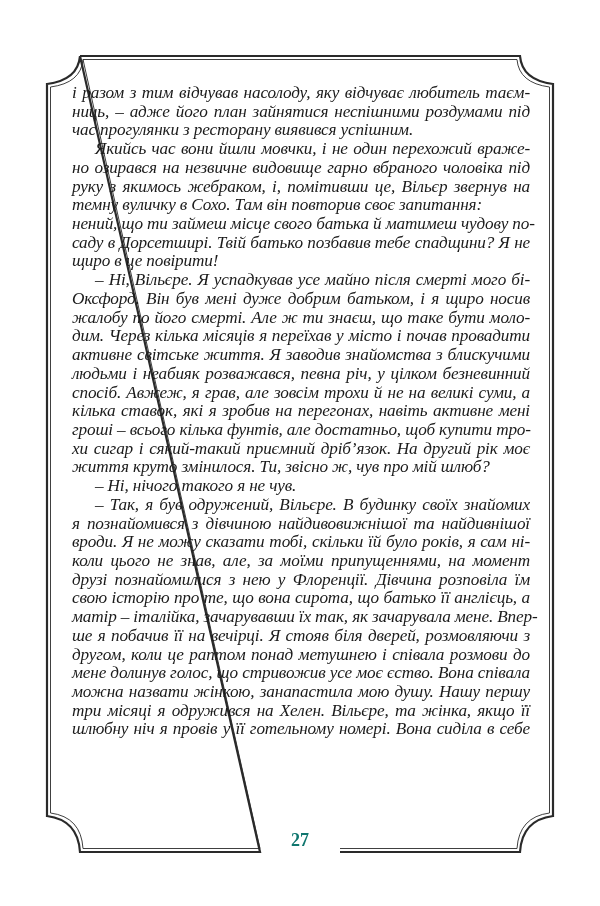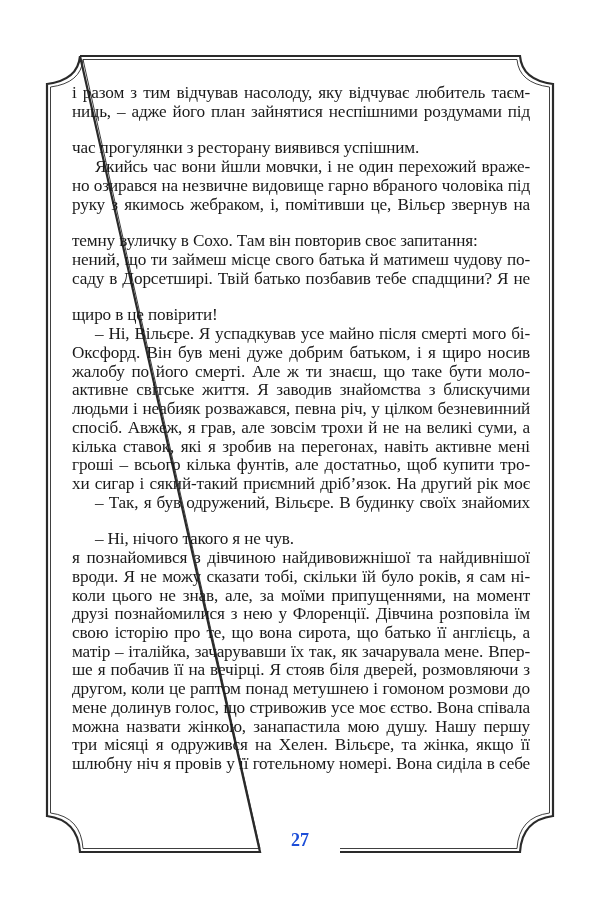--- a/index.html
+++ b/index.html
@@ -10,33 +10,33 @@
     left: 72px;
     top: 84px;
     width: 458px;
     font-family: "Liberation Serif", serif;
     font-size: 17.2px;
     line-height: 18.72px;
     color: #1a1a1a;
     text-align: justify;
     letter-spacing: -0.15px;
   }
-  .line { display: block; white-space: nowrap; text-align-last: justify; text-align: justify; }
-  .line.last { text-align-last: left; margin-top: 18px; }
+  .line { display: block; white-space: nowrap; text-align-last: justify; text-align: justify; font-style: italic; }
+  .line.last { text-align-last: left; }
   .indent { padding-left: 23px; }
   .page-number {
     position: absolute;
     left: 270px;
     top: 830px;
     width: 60px;
     text-align: center;
     font-family: "Liberation Serif", serif;
     font-weight: bold;
     font-size: 18px;
-    color: #1d4ed8;
+    color: #0f766e;
   }
 </style>
 </head>
 <body>
 
 <svg class="frame" width="600" height="906" viewBox="0 0 600 906">
   <g fill="none" stroke="#2a2a2a" stroke-linecap="butt">
 
     <path d="M 80 56 L 520 56 Q 522 80 553 84 L 553 816 Q 522 820 520 852 L 340 852 M 260 852 L 80 852 Q 78 820 47 816 L 47 84 Q 78 80 80 56 Z" stroke-width="2.2"></path>
 
@@ -53,35 +53,37 @@
     <span class="line indent">Якийсь час вони йшли мовчки, і не один перехожий враже-</span>
     <span class="line">но озирався на незвичне видовище гарно вбраного чоловіка під</span>
     <span class="line">руку з якимось жебраком, і, помітивши це, Вільєр звернув на</span>
     <span class="line last">темну вуличку в Сохо. Там він повторив своє запитання:</span>
     <span class="line">нений, що ти займеш місце свого батька й матимеш чудову по-</span>
     <span class="line">саду в Дорсетширі. Твій батько позбавив тебе спадщини? Я не</span>
     <span class="line last">щиро в це повірити!</span>
     <span class="line indent">– Ні, Вільєре. Я успадкував усе майно після смерті мого бі-</span>
     <span class="line">Оксфорд. Він був мені дуже добрим батьком, і я щиро носив</span>
     <span class="line">жалобу по його смерті. Але ж ти знаєш, що таке бути моло-</span>
+    <span class="line">дим. Через кілька місяців я переїхав у місто і почав провадити</span>
     <span class="line">активне світське життя. Я заводив знайомства з блискучими</span>
     <span class="line">людьми і неабияк розважався, певна річ, у цілком безневинний</span>
     <span class="line">спосіб. Авжеж, я грав, але зовсім трохи й не на великі суми, а</span>
     <span class="line">кілька ставок, які я зробив на перегонах, навіть активне мені</span>
     <span class="line">гроші – всього кілька фунтів, але достатньо, щоб купити тро-</span>
     <span class="line">хи сигар і сякий-такий приємний дріб’язок. На другий рік моє</span>
+    <span class="line last">життя круто змінилося. Ти, звісно ж, чув про мій шлюб?</span>
+    <span class="line indent last">– Ні, нічого такого я не чув.</span>
     <span class="line indent">– Так, я був одружений, Вільєре. В будинку своїх знайомих</span>
-    <span class="line indent last">– Ні, нічого такого я не чув.</span>
     <span class="line">я познайомився з дівчиною найдивовижнішої та найдивнішої</span>
     <span class="line">вроди. Я не можу сказати тобі, скільки їй було років, я сам ні-</span>
     <span class="line">коли цього не знав, але, за моїми припущеннями, на момент</span>
     <span class="line">друзі познайомилися з нею у Флоренції. Дівчина розповіла їм</span>
     <span class="line">свою історію про те, що вона сирота, що батько її англієць, а</span>
     <span class="line">матір – італійка, зачарувавши їх так, як зачарувала мене. Впер-</span>
     <span class="line">ше я побачив її на вечірці. Я стояв біля дверей, розмовляючи з</span>
-    <span class="line">другом, коли це раптом понад метушнею і гомоном розмови до</span>
+    <span class="line">другом, коли це раптом понад метушнею і співала розмови до</span>
     <span class="line">мене долинув голос, що стривожив усе моє єство. Вона співала</span>
     <span class="line">можна назвати жінкою, занапастила мою душу. Нашу першу</span>
     <span class="line">три місяці я одружився на Хелен. Вільєре, та жінка, якщо її</span>
     <span class="line">шлюбну ніч я провів у її готельному номері. Вона сиділа в себе</span>
   </div>
 
 <div class="page-number">27</div>
 
 </body></html>

